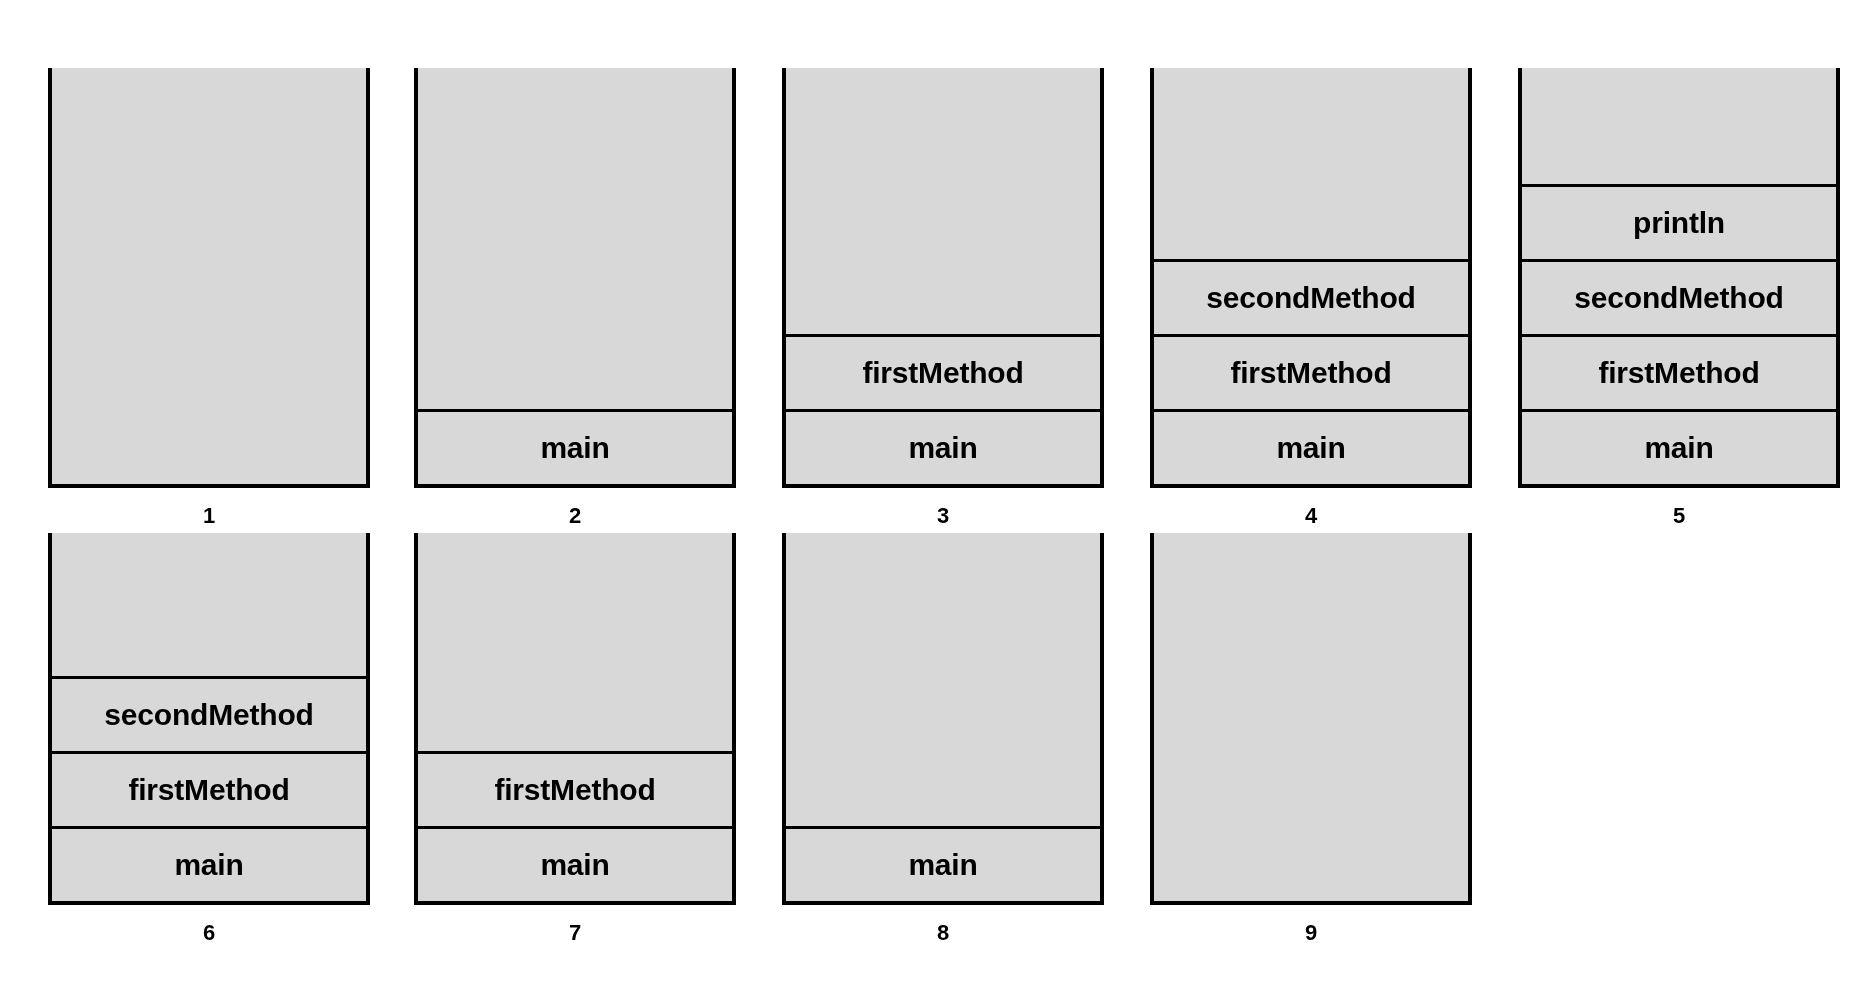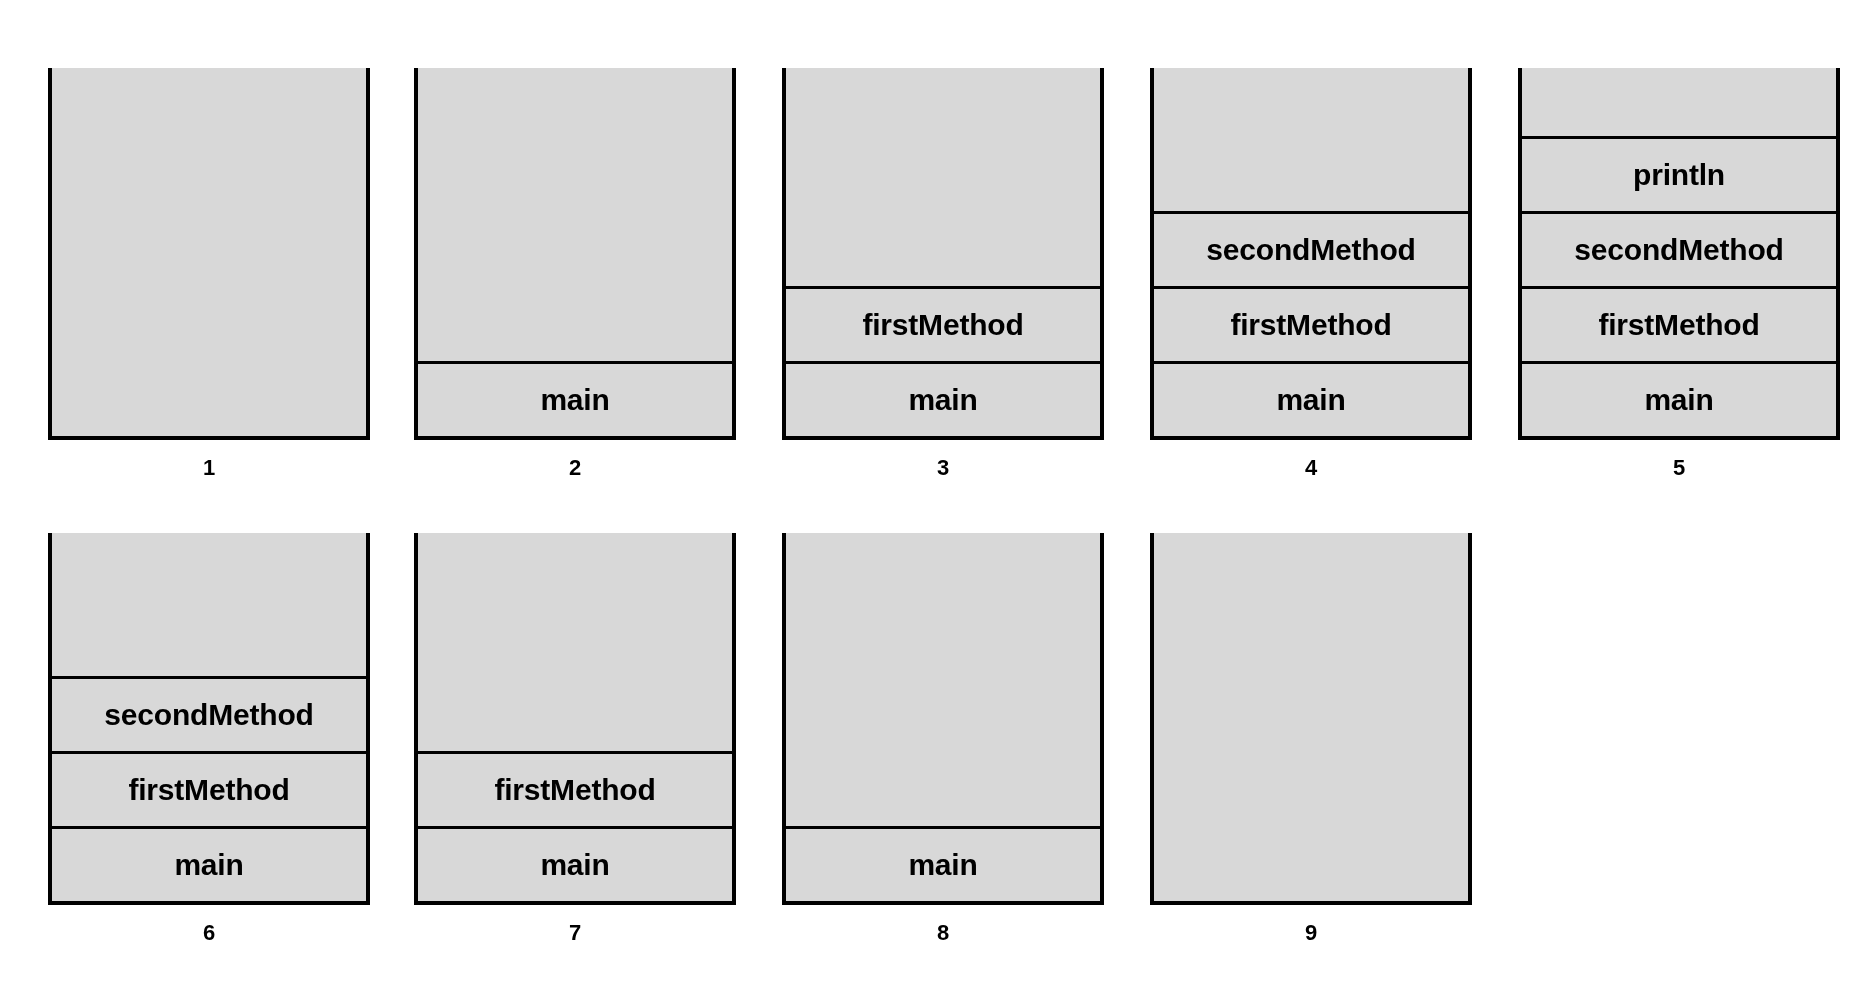--- a/index.html
+++ b/index.html
@@ -24,21 +24,21 @@
   }
 
   
   .snapshot {
     position: absolute;
     width: 322px;
   }
 
   
   .snapshot.r1 { top: 68px; }
-  .snapshot.r1 .stack-box { height: 372px; }
+  .snapshot.r1 .stack-box { height: 420px; }
   
   .snapshot.r2 { top: 533px; }
   .snapshot.r2 .stack-box { height: 372px; }
 
   .snapshot.c1 { left: 48px; }
   .snapshot.c2 { left: 414px; }
   .snapshot.c3 { left: 782px; }
   .snapshot.c4 { left: 1150px; }
   .snapshot.c5 { left: 1518px; }
 

